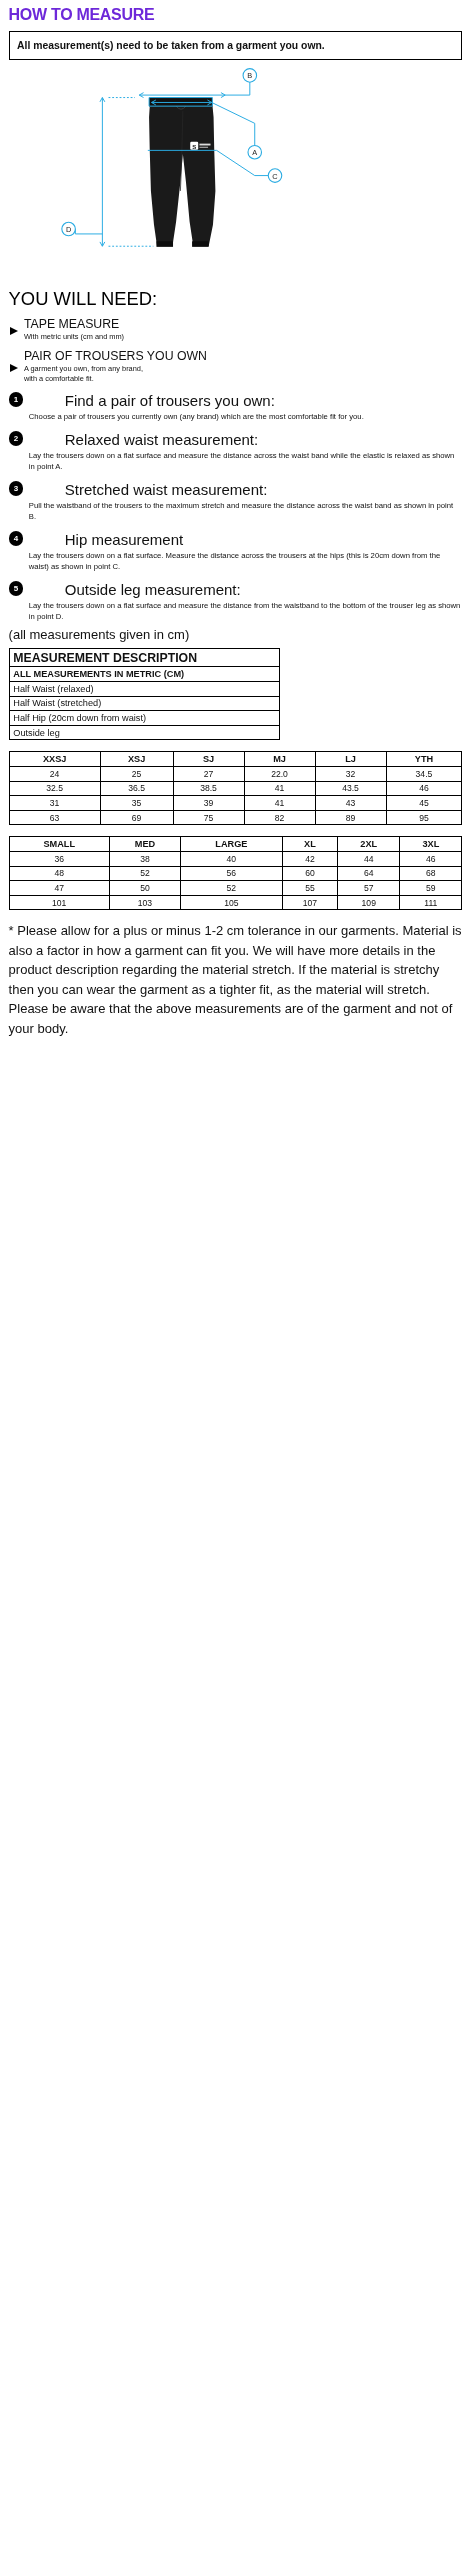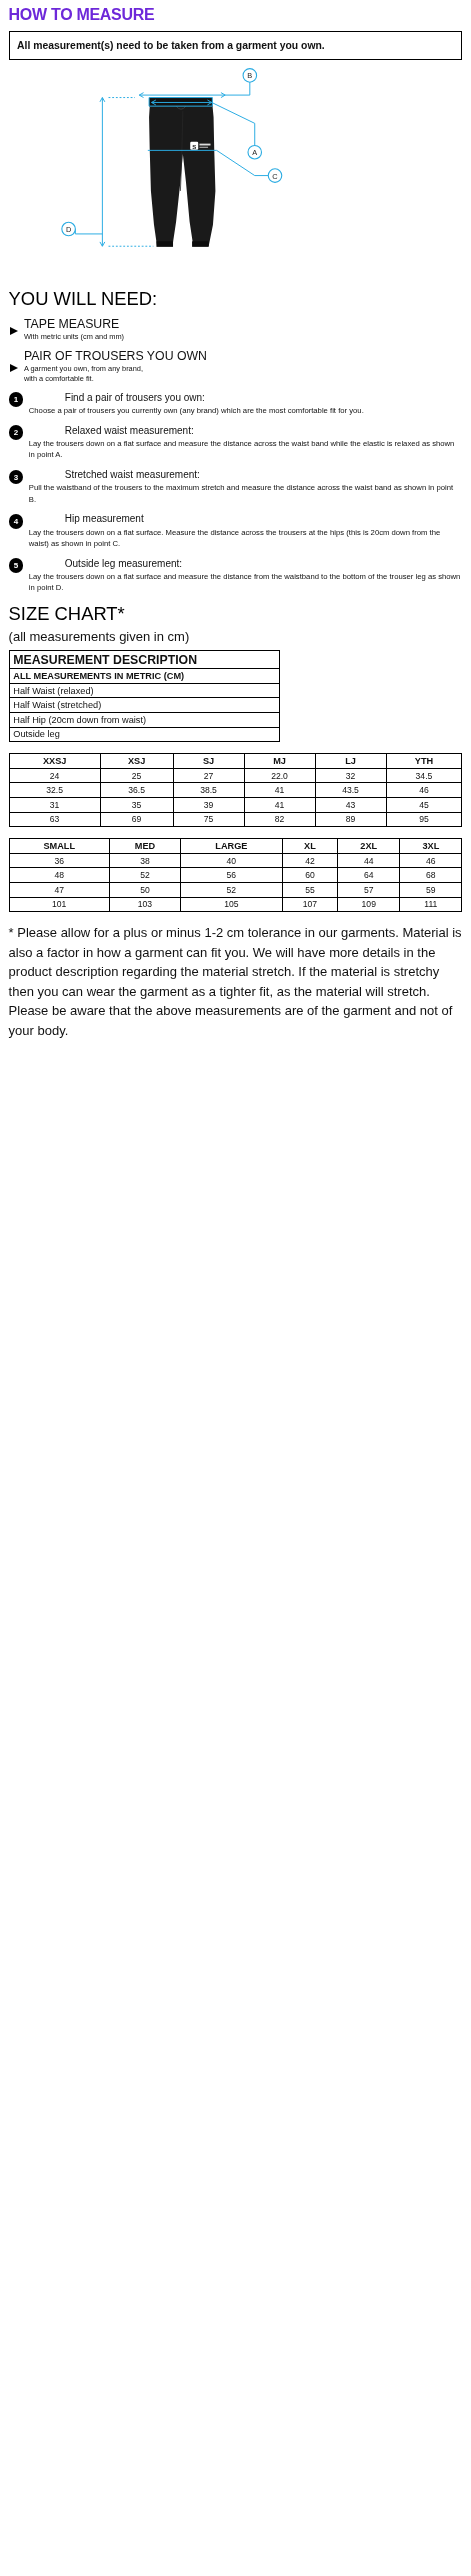--- a/index.html
+++ b/index.html
@@ -85,21 +85,21 @@
     font-size: 8px;
     font-weight: bold;
     display: flex;
     align-items: center;
     justify-content: center;
     margin-right: 5.5px;
     margin-top: 0.6px;
   }
   .step-body { flex: 1 1 auto; }
   .step-title {
-    font-size: 10px;
+    font-size: 15px;
     line-height: 1.15;
     margin-bottom: 1.8px;
     padding-left: 36px;
   }
   .step-text {
     font-size: 7.7px;
     line-height: 1.45;
   }
 
   
@@ -277,21 +277,20 @@
     </div>
     <div class="step">
       <div class="badge">5</div>
       <div class="step-body">
         <div class="step-title">Outside leg measurement:</div>
         <div class="step-text">Lay the trousers down on a flat surface and measure the distance from the waistband to the bottom of the trouser leg as shown in point D.</div>
       </div>
     </div>
   </div>
 
-  <h2 class="section">SIZE CHART*</h2>
   <div class="chart-note">(all measurements given in cm)</div>
 
   <table class="desc">
     <tbody>
       <tr>
         <td class="head">MEASUREMENT DESCRIPTION</td>
       </tr>
       <tr>
         <td class="sub">ALL MEASUREMENTS IN METRIC (CM)</td>
       </tr>

